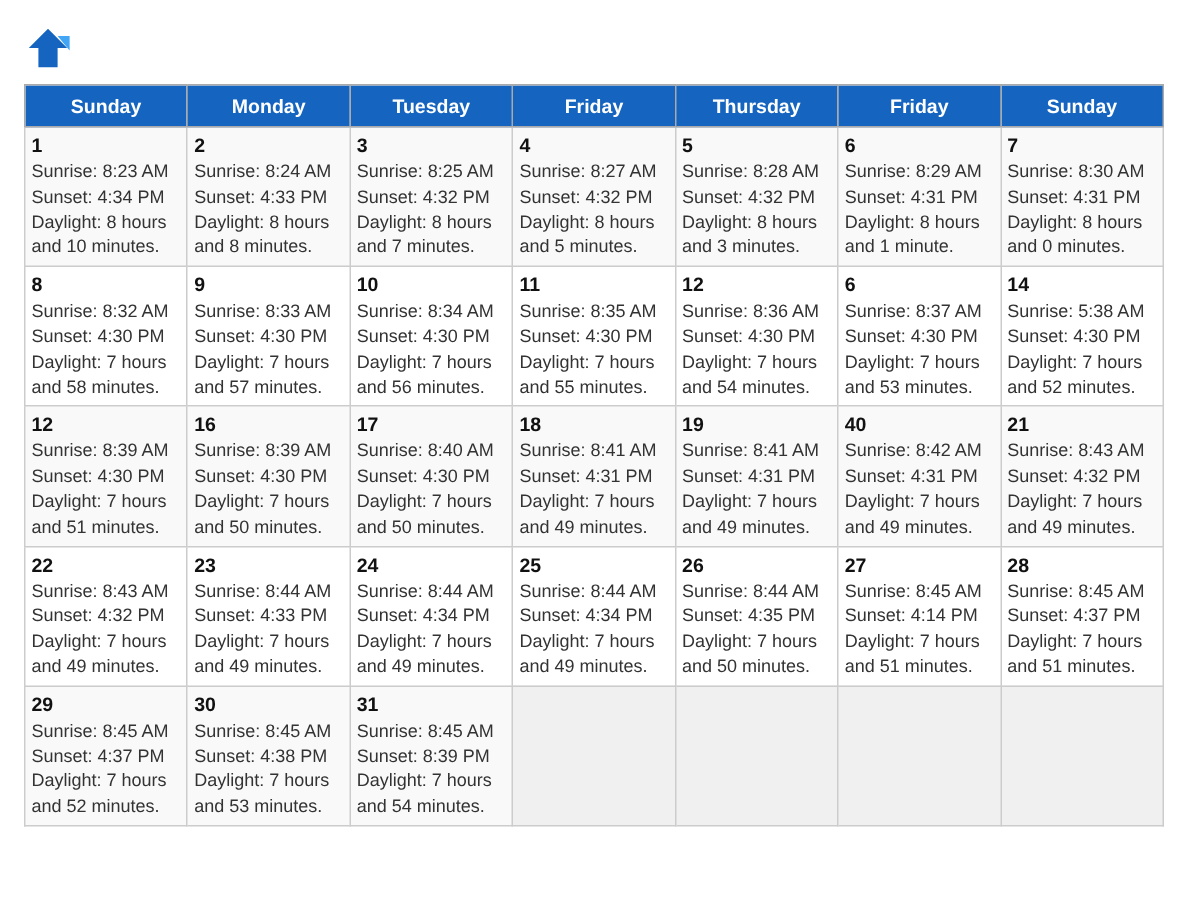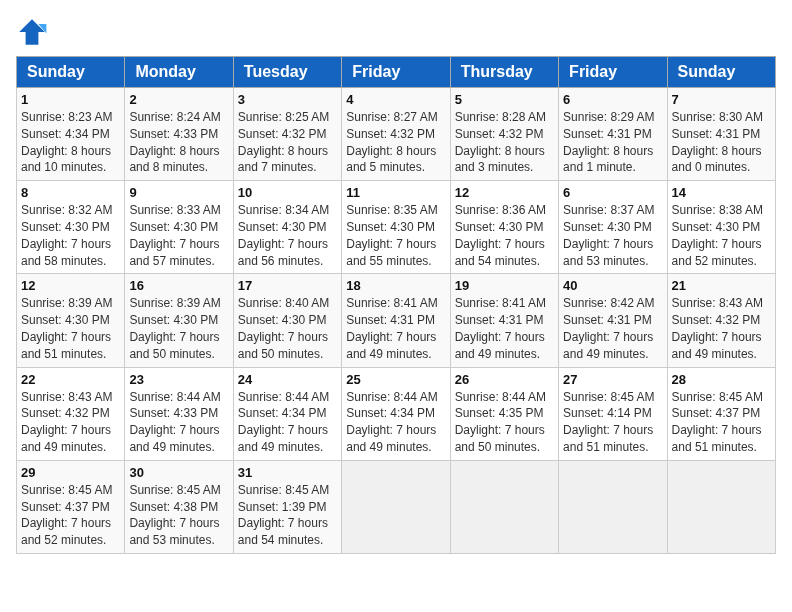--- a/index.html
+++ b/index.html
@@ -42,24 +42,24 @@
       color: #444;
     }
     table {
       width: 100%;
       border-collapse: collapse;
       table-layout: fixed;
     }
     thead th {
       background: #1565c0;
       color: #fff;
-      font-size: 16px;
-      font-weight: bold;
-      padding: 6px 10px;
-      text-align: left;
+      font-size: 13px;
+      font-weight: bold;
+      padding: 6px 0;
+      text-align: center;
       border: 1px solid #aaa;
     }
     tbody td {
       border: 1px solid #ccc;
       vertical-align: top;
       padding: 4px 4px;
       font-size: 10.5px;
       color: #333;
       height: 80px;
     }
@@ -162,21 +162,21 @@
         <td>
           <span class="day-num">12</span>
           <div class="day-info"><span>Sunrise: 8:36 AM</span><br><span>Sunset: 4:30 PM</span><br><span>Daylight: 7 hours and 54 minutes.</span></div>
         </td>
         <td>
           <span class="day-num">6</span>
           <div class="day-info"><span>Sunrise: 8:37 AM</span><br><span>Sunset: 4:30 PM</span><br><span>Daylight: 7 hours and 53 minutes.</span></div>
         </td>
         <td>
           <span class="day-num">14</span>
-          <div class="day-info"><span>Sunrise: 8:38 AM</span><br><span>Sunset: 4:30 PM</span><br><span>Daylight: 7 hours and 52 minutes.</span></div>
+          <div class="day-info"><span>Sunrise: 5:38 AM</span><br><span>Sunset: 4:30 PM</span><br><span>Daylight: 7 hours and 52 minutes.</span></div>
         </td>
       </tr>
       <tr>
         <td>
           <span class="day-num">12</span>
           <div class="day-info"><span>Sunrise: 8:39 AM</span><br><span>Sunset: 4:30 PM</span><br><span>Daylight: 7 hours and 51 minutes.</span></div>
         </td>
         <td>
           <span class="day-num">16</span>
           <div class="day-info"><span>Sunrise: 8:39 AM</span><br><span>Sunset: 4:30 PM</span><br><span>Daylight: 7 hours and 50 minutes.</span></div>
@@ -236,21 +236,21 @@
         <td>
           <span class="day-num">29</span>
           <div class="day-info"><span>Sunrise: 8:45 AM</span><br><span>Sunset: 4:37 PM</span><br><span>Daylight: 7 hours and 52 minutes.</span></div>
         </td>
         <td>
           <span class="day-num">30</span>
           <div class="day-info"><span>Sunrise: 8:45 AM</span><br><span>Sunset: 4:38 PM</span><br><span>Daylight: 7 hours and 53 minutes.</span></div>
         </td>
         <td>
           <span class="day-num">31</span>
-          <div class="day-info"><span>Sunrise: 8:45 AM</span><br><span>Sunset: 1:39 PM</span><br><span>Daylight: 7 hours and 54 minutes.</span></div>
+          <div class="day-info"><span>Sunrise: 8:45 AM</span><br><span>Sunset: 8:39 PM</span><br><span>Daylight: 7 hours and 54 minutes.</span></div>
         </td>
         <td class="empty"></td>
         <td class="empty"></td>
         <td class="empty"></td>
         <td class="empty"></td>
       </tr>
     </tbody>
 </table>
 
 </body></html>

